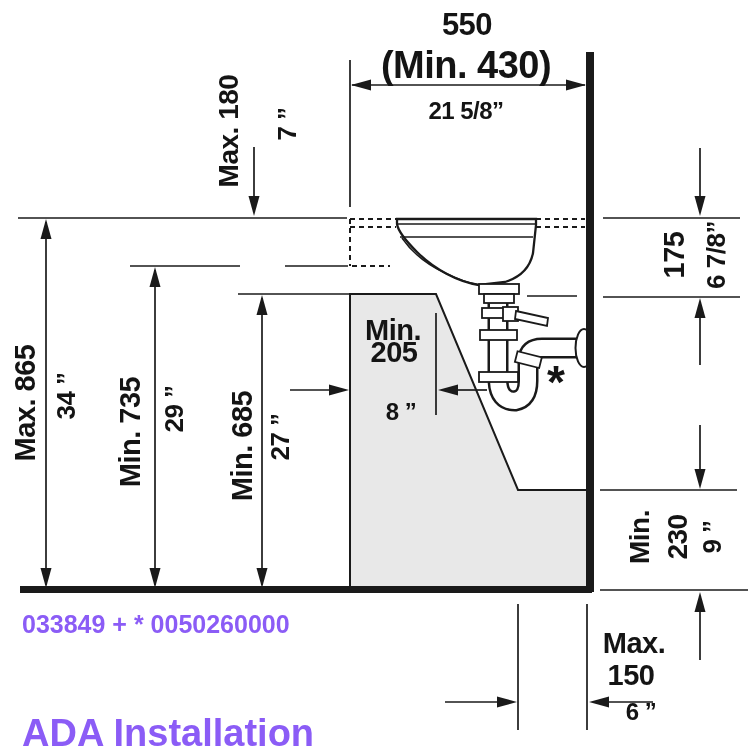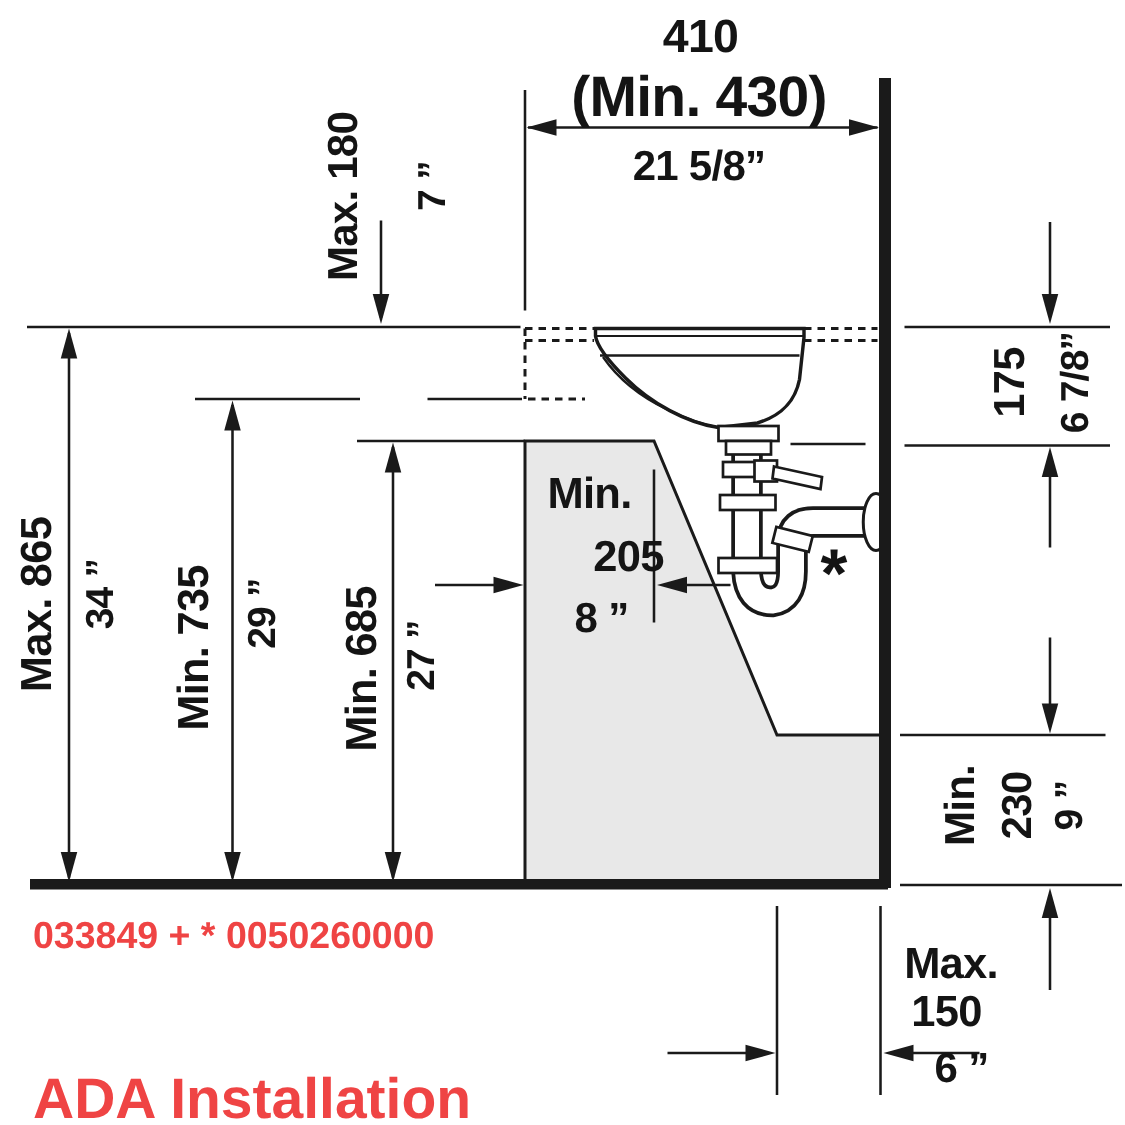--- a/index.html
+++ b/index.html
@@ -10,25 +10,25 @@
     overflow:hidden; color:#111;
   }
   #stage svg { position:absolute; left:0; top:0; }
   .dim {
     position:absolute; font-weight:bold; color:#141414; white-space:nowrap;
     transform:translate(-50%,-50%); line-height:1.05; letter-spacing:-0.5px;
     text-align:center;
   }
   .rot { transform:translate(-50%,-50%) rotate(-90deg); }
   .txt-left {
-    position:absolute; font-weight:bold; color:#ef4444; white-space:nowrap;
+    position:absolute; font-weight:bold; color:#8b5cf6; white-space:nowrap;
     letter-spacing:0;
   }
   .fs31{font-size:31px;} .fs30{font-size:38px;} .fs29{font-size:29px;}
-  .fs28{font-size:28px;} .fs27{font-size:28px;} .fs26{font-size:26px;}
+  .fs28{font-size:28px;} .fs27{font-size:24px;} .fs26{font-size:26px;}
   .fs25{font-size:25px;} .fs46{font-size:46px;}
 </style>
 </head>
 <body>
 
 <div id="stage">
 
   <svg width="750" height="750" viewBox="0 0 750 750">
 
     <polygon points="350,294 436,294 518,490 590,490 590,589 350,589" fill="#e8e8e8" stroke="#1a1a1a" stroke-width="2"></polygon>
@@ -111,36 +111,36 @@
       <polygon points="700,489 694.5,469 705.5,469"></polygon>
       <polygon points="700,592 694.5,612 705.5,612"></polygon>
       <polygon points="517,702 497,696.5 497,707.5"></polygon>
       <polygon points="589,702 609,696.5 609,707.5"></polygon>
     </g>
 
     <rect x="586" y="52" width="8" height="540" fill="#1a1a1a"></rect>
     <rect x="20" y="586" width="572" height="7" fill="#1a1a1a"></rect>
   </svg>
 
-  <div class="dim fs31" style="left:467px; top:25px;">410</div>
+  <div class="dim fs31" style="left:467px; top:25px;">550</div>
   <div class="dim fs30" style="left:466px; top:66px;">(Min. 430)</div>
   <div class="dim fs27" style="left:466px; top:111px;">21 5/8”</div>
 
   <div class="dim rot fs28" style="left:229px; top:131px;">Max. 180</div>
   <div class="dim rot fs26" style="left:288px; top:124px;">7 ”</div>
 
   <div class="dim rot fs29" style="left:25px;  top:403px;">Max. 865</div>
   <div class="dim rot fs26" style="left:67px;  top:396px;">34 ”</div>
   <div class="dim rot fs29" style="left:130px; top:432px;">Min. 735</div>
   <div class="dim rot fs26" style="left:175px; top:409px;">29 ”</div>
   <div class="dim rot fs29" style="left:242px; top:446px;">Min. 685</div>
   <div class="dim rot fs26" style="left:281px; top:437px;">27 ”</div>
 
   <div class="dim fs29" style="left:393px; top:330px;">Min.</div>
-  <div class="dim fs29" style="left:394px; top:372px;margin-left:25px;">205</div>
+  <div class="dim fs29" style="left:394px; top:352px;">205</div>
   <div class="dim fs27" style="left:401px; top:412px;">8 ”</div>
 
   <div class="dim fs46" style="left:556px; top:382px; letter-spacing:0;">*</div>
 
   <div class="dim rot fs29" style="left:674px; top:255px;">175</div>
   <div class="dim rot fs26" style="left:717px; top:255px;">6 7/8”</div>
 
   <div class="dim rot fs28" style="left:640px; top:537px;">Min.</div>
   <div class="dim rot fs28" style="left:678px; top:537px;">230</div>
   <div class="dim rot fs26" style="left:713px; top:537px;">9 ”</div>

